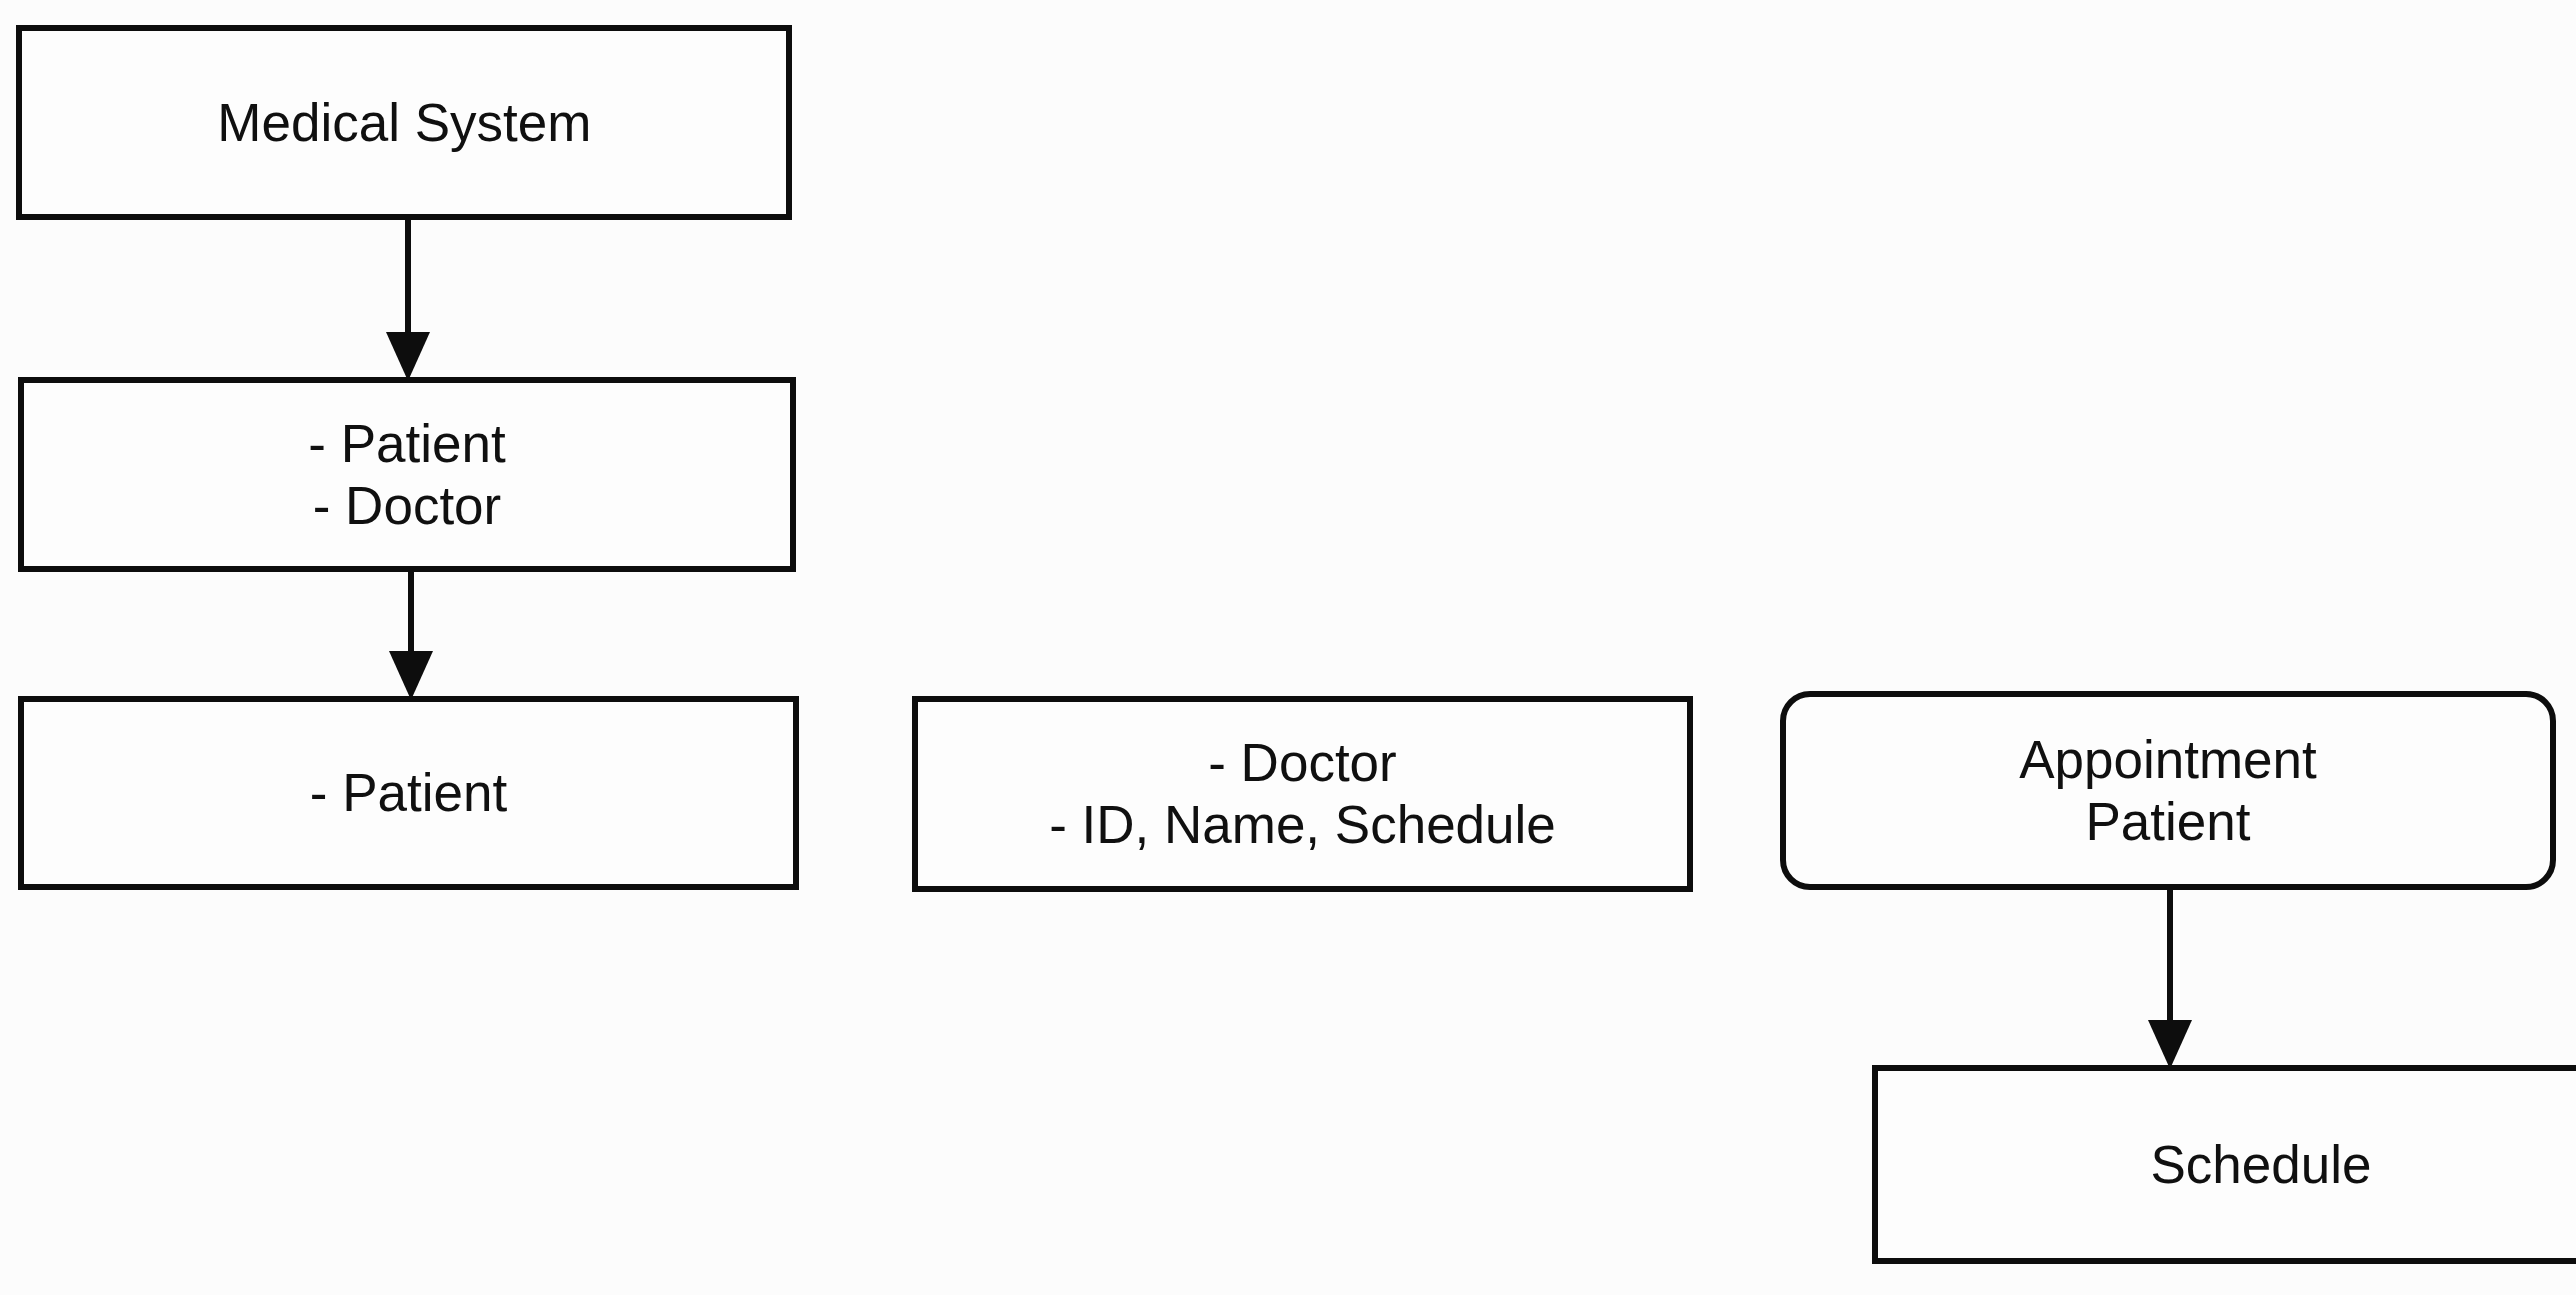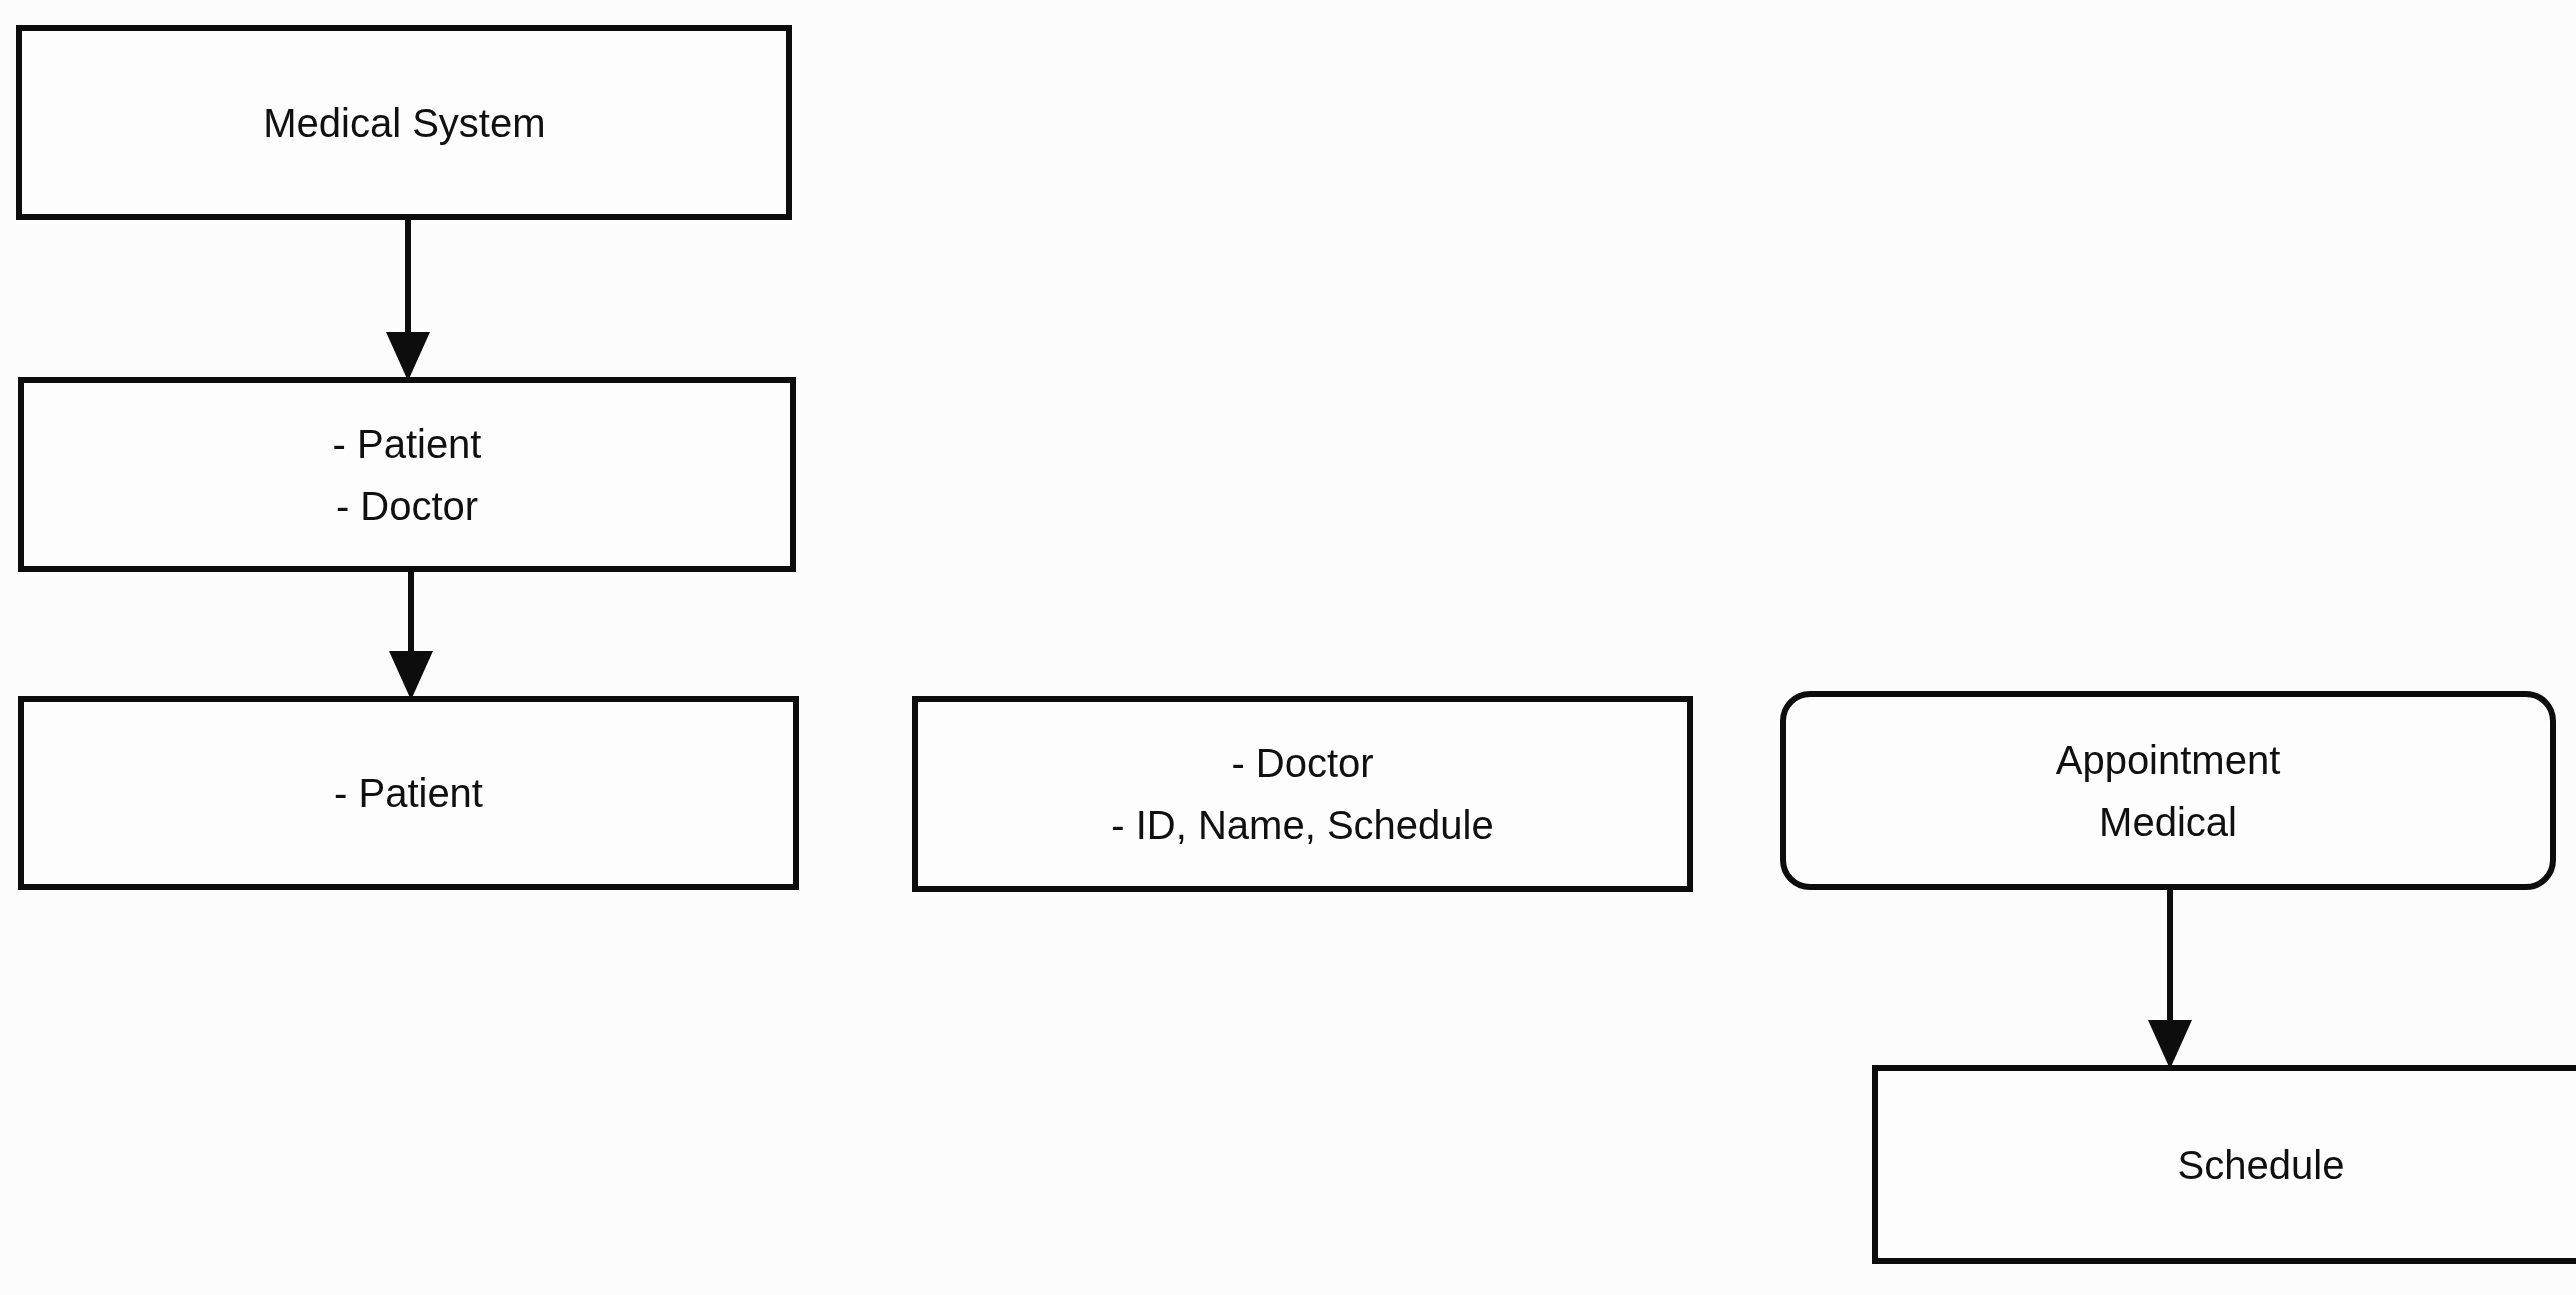--- a/index.html
+++ b/index.html
@@ -21,21 +21,21 @@
   }
   .node {
     position: absolute;
     background: var(--box-fill);
     border: 6.4px solid var(--ink);
     display: flex;
     flex-direction: column;
     align-items: center;
     justify-content: center;
     text-align: left;
-    font-size: 40px;
+    font-size: 53px;
     line-height: 62px;
     white-space: pre;
   }
   .node .line { display: block; }
   .arrow {
     position: absolute;
     width: 44px;
     display: flex;
     flex-direction: column;
     align-items: center;
@@ -94,21 +94,21 @@
     <span class="line">- Patient</span>
   </div>
 
   <div class="node" id="node-doctor-attributes">
     <span class="line">- Doctor</span>
     <span class="line">- ID, Name, Schedule</span>
   </div>
 
   <div class="node" id="node-appointment">
     <span class="line">Appointment</span>
-    <span class="line">Medical</span>
+    <span class="line">Patient</span>
   </div>
 
   <div class="arrow" id="arrow-appointment-schedule">
     <span class="shaft"></span>
     <span class="head"></span>
   </div>
 
   <div class="node" id="node-schedule">
     <span class="line">Schedule</span>
   </div>

